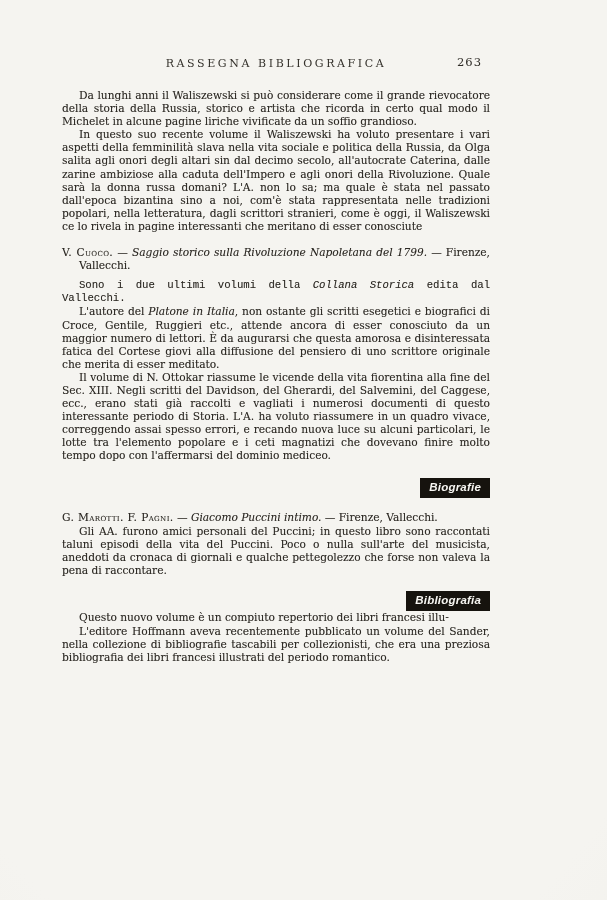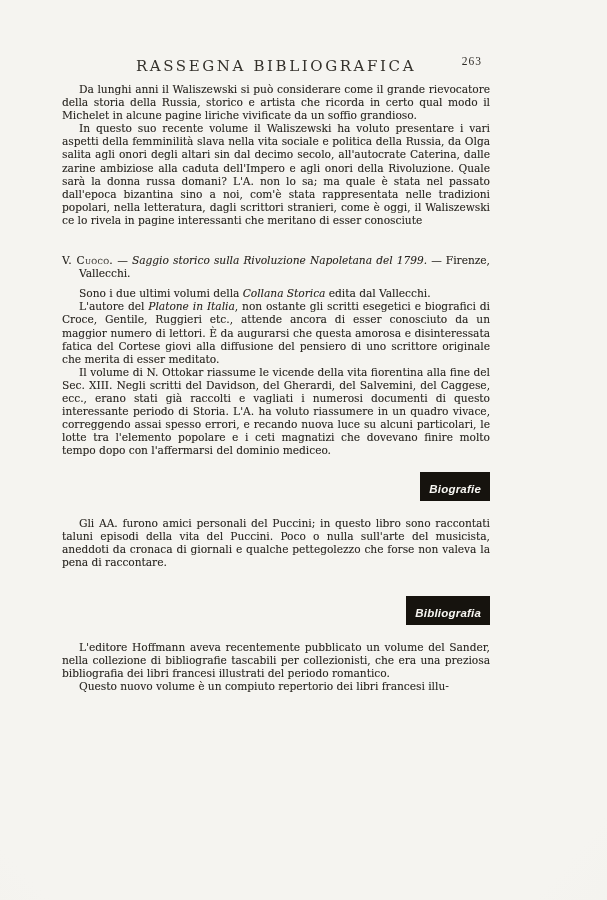--- a/index.html
+++ b/index.html
@@ -17,64 +17,63 @@
       overflow: hidden;
     }
 
     .running-head {
       position: absolute;
       top: 57px; left: 62px; width: 428px; height: 15px;
     }
     .running-title {
       position: absolute; left: 0; right: 0;
       text-align: center;
-      font-size: 15px;
+      font-size: 11px;
       letter-spacing: 2.6px;
       color: #34312b;
     }
     .page-number {
       position: absolute; right: 8px; top: -2px;
       font-size: 11.5px;
       letter-spacing: 1px;
       color: #2e2b26;
-      font-family: Liberation Serif, serif;
     }
 
     .text-block {
       position: absolute;
-      top: 83px; left: 62px; width: 428px;
+      top: 89px; left: 62px; width: 428px;
       font-size: 10.6px;
       line-height: 13.1px;
       text-align: justify;
       text-shadow: 0.2px 0.2px 0.3px rgba(43, 38, 30, 0.30);
     }
 
     .para { margin: 0; text-indent: 17px; }
     .entry { margin: 0; padding-left: 17px; text-indent: -17px; }
 
     .mt-lg { margin-top: 15px; }
-    .mt-md { margin-top: 27px; }
-    .mt-sm { margin-top: 7px; }
+    .mt-md { margin-top: 13px; }
+    .mt-sm { margin-top: 7px; font-family: Liberation Mono, monospace; }
     .mt-xs { margin-top: 5px; }
-    .mt-p  { margin-top: 16px; }
+    .mt-p  { margin-top: 1px; }
 
     .sc { font-variant: small-caps; letter-spacing: 0.4px; }
     em { font-style: italic; }
 
     .badge-row { text-align: right; }
     .badge {
       display: inline-block;
       background: #16130e;
       color: #f7f6f2;
       font-family: "Liberation Sans", "DejaVu Sans", sans-serif;
       font-style: italic;
       font-weight: 700;
       font-size: 11.5px;
       line-height: 1;
-      padding: 12px 9px 5px;
+      padding: 4px 9px 5px;
       letter-spacing: 0.2px;
     }
   </style>
 </head>
 <body>
 
 <div class="scan">
 
   <header class="running-head">
     <span class="running-title">RASSEGNA BIBLIOGRAFICA</span>
@@ -94,26 +93,27 @@
 
 
     <p class="para"><span>L'autore del </span><em>Platone in Italia</em><span>, non ostante gli scritti esegetici e biografici di Croce, Gentile, Ruggieri etc., attende ancora di esser conosciuto da un maggior numero di lettori. È da augurarsi che questa amorosa e disinteressata fatica del Cortese giovi alla diffusione del pensiero di uno scrittore originale che merita di esser meditato.</span></p>
 
     <p class="para">Il volume di N. Ottokar riassume le vicende della vita fiorentina alla fine del Sec. XIII. Negli scritti del Davidson, del Gherardi, del Salvemini, del Caggese, ecc., erano stati già raccolti e vagliati i numerosi documenti di questo interessante periodo di Storia. L'A. ha voluto riassumere in un quadro vivace, correggendo assai spesso errori, e recando nuova luce su alcuni particolari, le lotte tra l'elemento popolare e i ceti magnatizi che dovevano finire molto tempo dopo con l'affermarsi del dominio mediceo.</p>
 
     <div class="badge-row mt-lg">
       <span class="badge">Biografie</span>
     </div>
 
+    <p class="entry mt-md"><span class="sc">G. Marotti. F. Pagni.</span><span> — </span><em>Giacomo Puccini intimo.</em><span> — Firenze, Vallecchi.</span></p>
 
     <p class="para mt-p">Gli AA. furono amici personali del Puccini; in questo libro sono raccontati taluni episodi della vita del Puccini. Poco o nulla sull'arte del musicista, aneddoti da cronaca di giornali e qualche pettegolezzo che forse non valeva la pena di raccontare.</p>
 
     <div class="badge-row mt-md">
       <span class="badge">Bibliografia</span>
     </div>
 
 
+    <p class="para">Questo nuovo volume è un compiuto repertorio dei libri francesi illu-</p>
+
     <p class="para mt-p">L'editore Hoffmann aveva recentemente pubblicato un volume del Sander, nella collezione di bibliografie tascabili per collezionisti, che era una preziosa bibliografia dei libri francesi illustrati del periodo romantico.</p>
-
-    <p class="para">Questo nuovo volume è un compiuto repertorio dei libri francesi illu-</p>
 
   </main>
 </div>
 
 </body></html>

